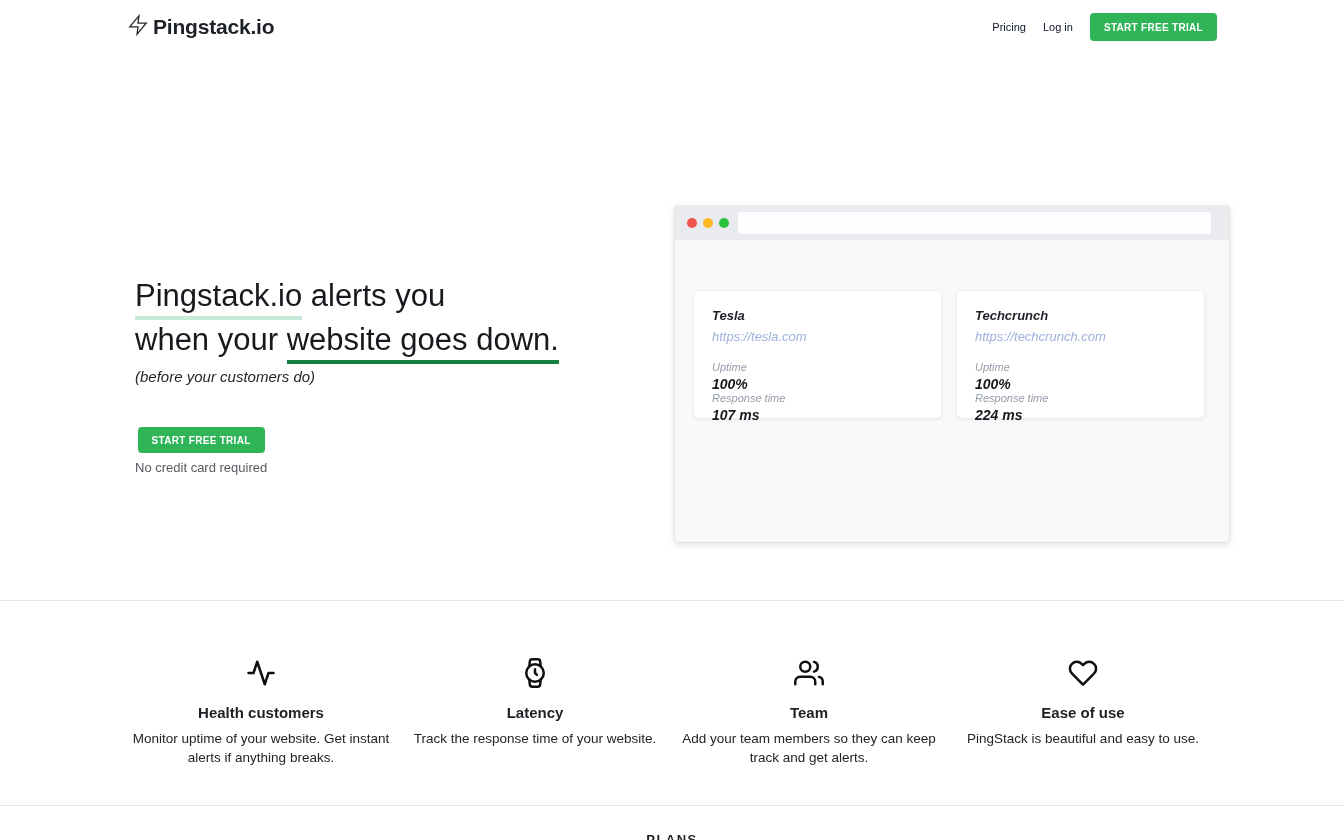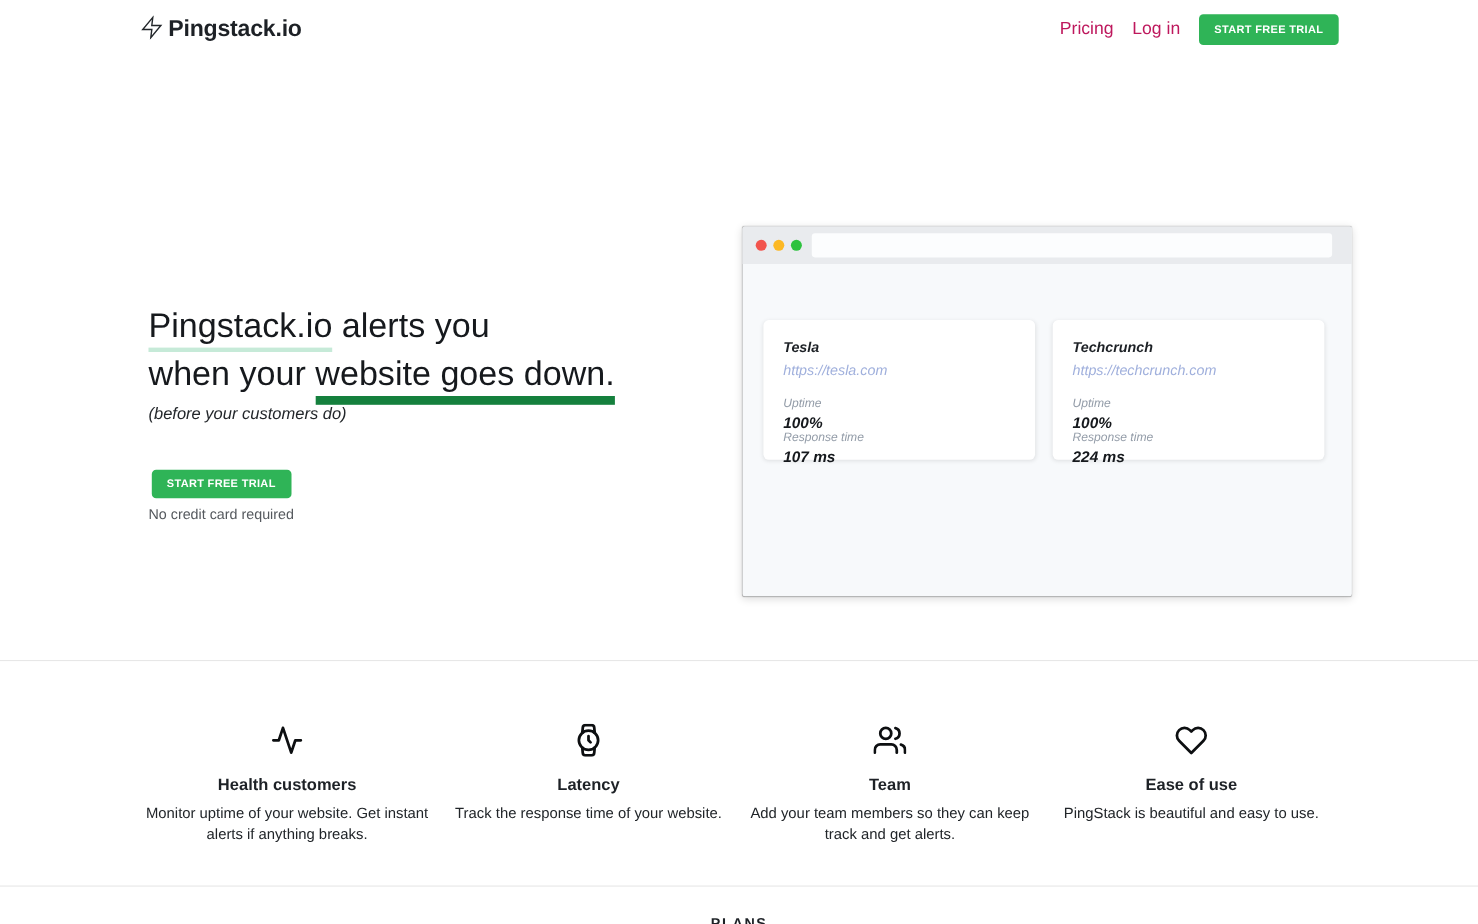--- a/index.html
+++ b/index.html
@@ -6,32 +6,32 @@
   html,body { background:#ffffff; }
   body { font-family:"Liberation Sans", sans-serif; color:#16191d; }
   .page { position:relative; width:1344px; height:840px; overflow:hidden; background:#fff; margin:0 auto; }
 
   
   .header { display:flex; align-items:center; justify-content:space-between; height:54px; padding:0 127px; }
   .logo { display:flex; align-items:center; gap:4px; cursor:pointer; }
   .logo svg { width:22px; height:22px; stroke:#23272b; fill:none; stroke-width:1.4; }
   .logo-text { font-size:21px; font-weight:600; color:#1d2126; letter-spacing:-0.2px; }
   .nav { display:flex; align-items:center; gap:17px; }
-  .nav-link { font-size:16px; color:#be185d; cursor:pointer; text-decoration:none; }
+  .nav-link { font-size:11px; color:#0f172a; cursor:pointer; text-decoration:none; }
   .btn-green { background:#2fb457; color:#fff; font-weight:700; font-size:10px; letter-spacing:0.3px;
                border:none; border-radius:4px; height:28px; padding:0 14px; cursor:pointer;
                font-family:"Liberation Sans", sans-serif; }
 
   
   .hero { position:relative; height:546px; }
   .hero-heading { position:absolute; left:135px; top:222px; font-size:31px; font-weight:400;
                   line-height:39px; color:#16191d; }
   .hl { display:inline-block; padding-bottom:1px; }
   .hl-green { border-bottom:4px solid #c6ead8; }
-  .hl-pink  { border-bottom:8px solid #15803d; }
+  .hl-pink  { border-bottom:4px solid #15803d; }
   .hero-sub { position:absolute; left:135px; top:314px; font-size:15px; font-style:italic; color:#23272b; }
   .hero-cta-block { position:absolute; left:135px; top:373px; display:inline-flex; flex-direction:column; align-items:center; }
   .hero-cta-block .btn-green { height:26px; }
   .cta-note { margin-top:7px; font-size:13px; color:#55595e; white-space:nowrap; }
 
   
   .browser { position:absolute; left:675px; top:152px; width:554px; height:336px; background:#f7f9fb;
              border-radius:2px; box-shadow:0 0 1px rgba(0,0,0,0.35), 0 2px 8px rgba(0,0,0,0.14);font-style:italic; }
   .browser-bar { display:flex; align-items:center; height:34px; background:#e9ebee;
                  border-radius:2px 2px 0 0; padding:0 18px 0 12px; }

